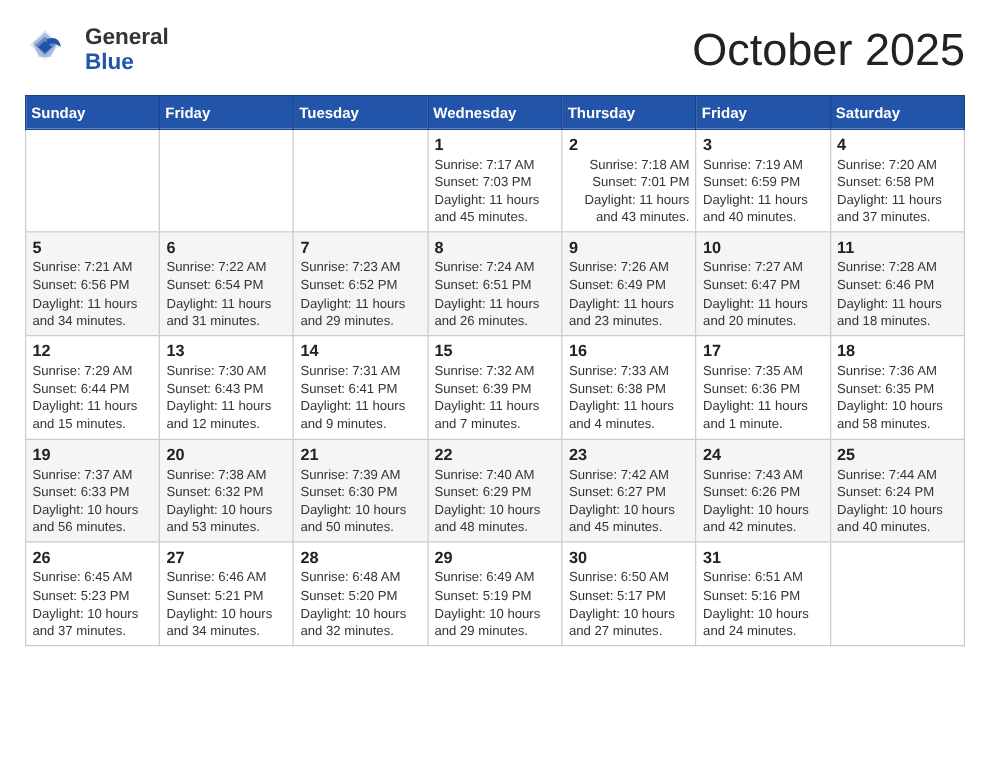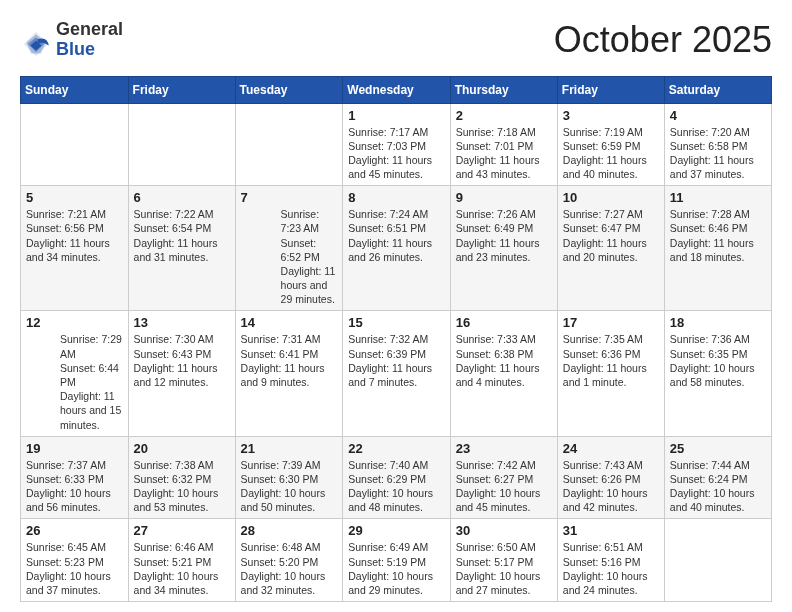--- a/index.html
+++ b/index.html
@@ -11,22 +11,22 @@
       padding: 20px;
     }
     .header {
       display: flex;
       justify-content: space-between;
       align-items: flex-start;
       margin-bottom: 16px;
     }
     .logo {
       display: flex;
-      align-items: flex-end;
-      gap: 4px;
+      align-items: flex-start;
+      gap: 16px;
     }
     .logo-text {
       font-size: 18px;
       font-weight: bold;
       line-height: 1.1;
     }
     .logo-general { color: #333; }
     .logo-blue { color: #2255aa; }
     .logo-icon {
       width: 32px;
@@ -127,21 +127,21 @@
         <td class="empty-cell"></td>
         <td class="empty-cell"></td>
         <td>
           <div class="day-number">1</div>
           <div class="day-info" style="white-space: pre-line;">Sunrise: 7:17 AM
 Sunset: 7:03 PM
 Daylight: 11 hours and 45 minutes.</div>
         </td>
         <td>
           <div class="day-number">2</div>
-          <div class="day-info" style="white-space: pre-line;">Sunrise: 7:18 AM
+          <div class="day-info" style="white-space: pre-line; text-align: right;">Sunrise: 7:18 AM
 Sunset: 7:01 PM
 Daylight: 11 hours and 43 minutes.</div>
         </td>
         <td>
           <div class="day-number">3</div>
           <div class="day-info" style="white-space: pre-line;">Sunrise: 7:19 AM
 Sunset: 6:59 PM
 Daylight: 11 hours and 40 minutes.</div>
         </td>
         <td>
@@ -159,21 +159,21 @@
 Daylight: 11 hours and 34 minutes.</div>
         </td>
         <td>
           <div class="day-number">6</div>
           <div class="day-info" style="white-space: pre-line;">Sunrise: 7:22 AM
 Sunset: 6:54 PM
 Daylight: 11 hours and 31 minutes.</div>
         </td>
         <td>
           <div class="day-number">7</div>
-          <div class="day-info" style="white-space: pre-line; margin-left: 40px;">Sunrise: 7:23 AM
+          <div class="day-info" style="white-space: pre-line;">Sunrise: 7:23 AM
 Sunset: 6:52 PM
 Daylight: 11 hours and 29 minutes.</div>
         </td>
         <td>
           <div class="day-number">8</div>
           <div class="day-info" style="white-space: pre-line;">Sunrise: 7:24 AM
 Sunset: 6:51 PM
 Daylight: 11 hours and 26 minutes.</div>
         </td>
         <td>
@@ -191,21 +191,21 @@
         <td>
           <div class="day-number">11</div>
           <div class="day-info" style="white-space: pre-line;">Sunrise: 7:28 AM
 Sunset: 6:46 PM
 Daylight: 11 hours and 18 minutes.</div>
         </td>
       </tr>
       <tr class="row-odd">
         <td>
           <div class="day-number">12</div>
-          <div class="day-info" style="white-space: pre-line; margin-left: 34px;">Sunrise: 7:29 AM
+          <div class="day-info" style="white-space: pre-line;">Sunrise: 7:29 AM
 Sunset: 6:44 PM
 Daylight: 11 hours and 15 minutes.</div>
         </td>
         <td>
           <div class="day-number">13</div>
           <div class="day-info" style="white-space: pre-line;">Sunrise: 7:30 AM
 Sunset: 6:43 PM
 Daylight: 11 hours and 12 minutes.</div>
         </td>
         <td>

